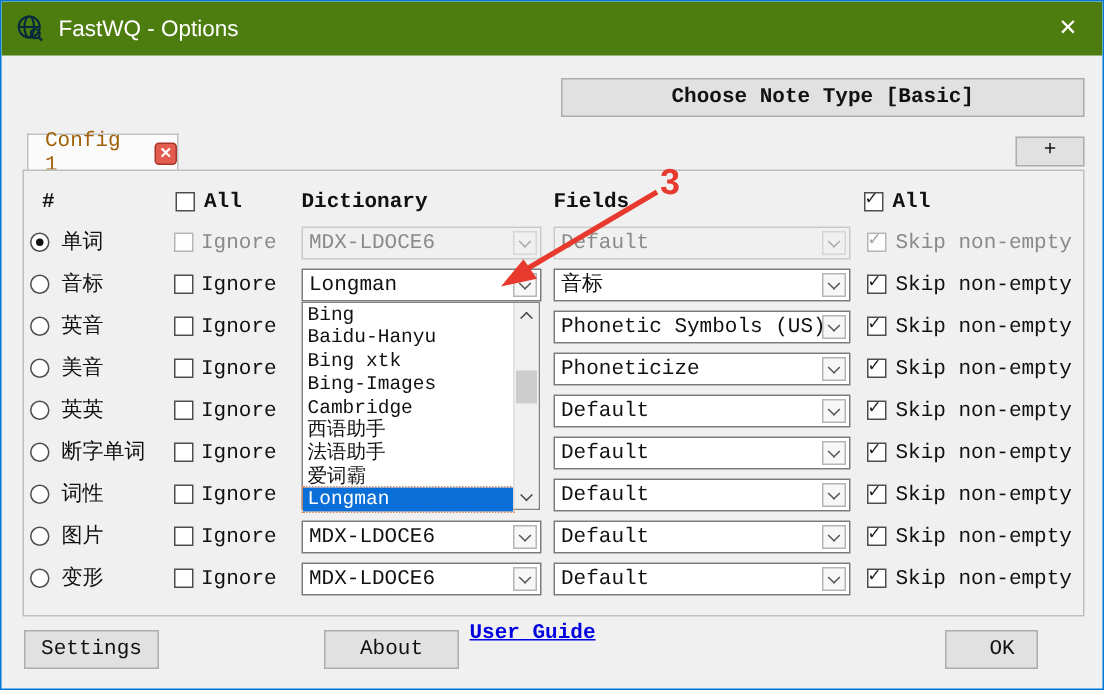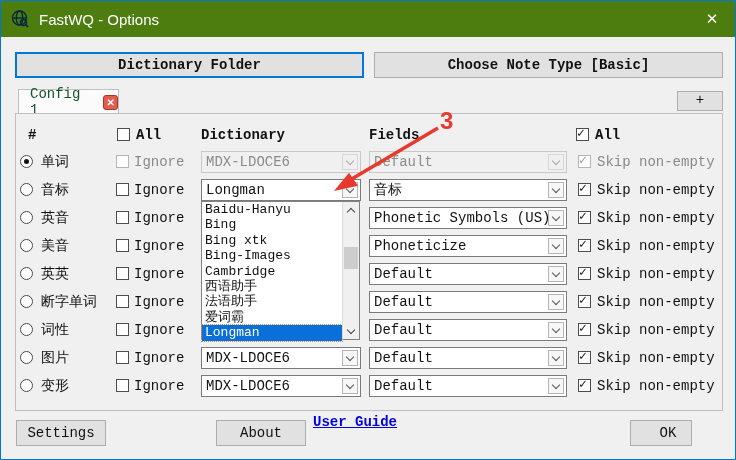--- a/index.html
+++ b/index.html
@@ -17,21 +17,21 @@
   .btn { position:absolute; background:#e1e1e1; border:1px solid #adadad;
          font:bold 14px "Liberation Mono","DejaVu Sans Mono",monospace; color:#111;
          text-align:center; cursor:default; }
   .top-btn { top:51px; height:26px; line-height:24px; }
   .top-btn.focus { border:2px solid #0078d7; line-height:22px; }
   #btn-dictfolder { left:14px; width:349px; }
   #btn-notetype  { left:373px; width:349px; }
   
   .tab { position:absolute; left:17px; top:88px; width:101px; height:25px; background:#fbfbfb;
          border:1px solid #bfbfbf; border-bottom:none; display:flex; align-items:center;
-         padding-left:11px; font-size:14px; color:#14532d; }
+         padding-left:11px; font-size:14px; color:#a16207; }
   .tabx { width:15px; height:15px; margin-left:7px; background:#e25d4d; border:1px solid #a8352a;
           border-radius:3px; color:#fff; font:bold 10px "Liberation Sans",sans-serif;
           line-height:13px; text-align:center; }
   .tabx::after { content:"✕"; }
   .add-btn { left:676px; top:90px; width:46px; height:20px; line-height:17px; font-weight:normal; font-size:14px; }
   .panel { position:absolute; left:14px; top:112px; width:708px; height:298px;
            border:1px solid #bfbfbf; background:#f0f0f0; }
   
   .hdr { position:absolute; top:125px; height:18px; font-weight:bold; font-size:14px; color:#111; line-height:18px; }
   
@@ -94,21 +94,20 @@
         <ellipse cx="9.5" cy="9" rx="3.2" ry="7"></ellipse>
         <path d="M2.5 9h14"></path>
         <circle cx="13.5" cy="13.5" r="3"></circle>
         <path d="M15.7 15.7 L18 18" stroke-width="1.7"></path>
       </g>
     </svg>
     <span class="title">FastWQ - Options</span>
     <span class="close">✕</span>
   </div>
 
-  <div class="btn top-btn focus" id="btn-dictfolder">Dictionary Folder</div>
   <div class="btn top-btn" id="btn-notetype">Choose Note Type [Basic]</div>
 
   <div class="tab">
     <span>Config 1</span>
     <span class="tabx"></span>
   </div>
   <div class="btn add-btn">+</div>
 
   <div class="panel"></div>
 
@@ -268,22 +267,22 @@
         <span class="txt">Default</span>
         <span class="carrow">
           <i class="chev"></i>
         </span>
       </div>
     <span class="cb sk on"></span>
     <span class="sklabel">Skip non-empty</span>
   </div>
 
   <div class="dlist">
+    <div class="ditem">Bing</div>
     <div class="ditem">Baidu-Hanyu</div>
-    <div class="ditem">Bing</div>
     <div class="ditem">Bing xtk</div>
     <div class="ditem">Bing-Images</div>
     <div class="ditem">Cambridge</div>
     <div class="ditem">西语助手</div>
     <div class="ditem">法语助手</div>
     <div class="ditem">爱词霸</div>
     <div class="ditem sel">Longman</div>
     <div class="dscroll">
       <span class="sbtn sb-up">
           <i class="chev"></i>

